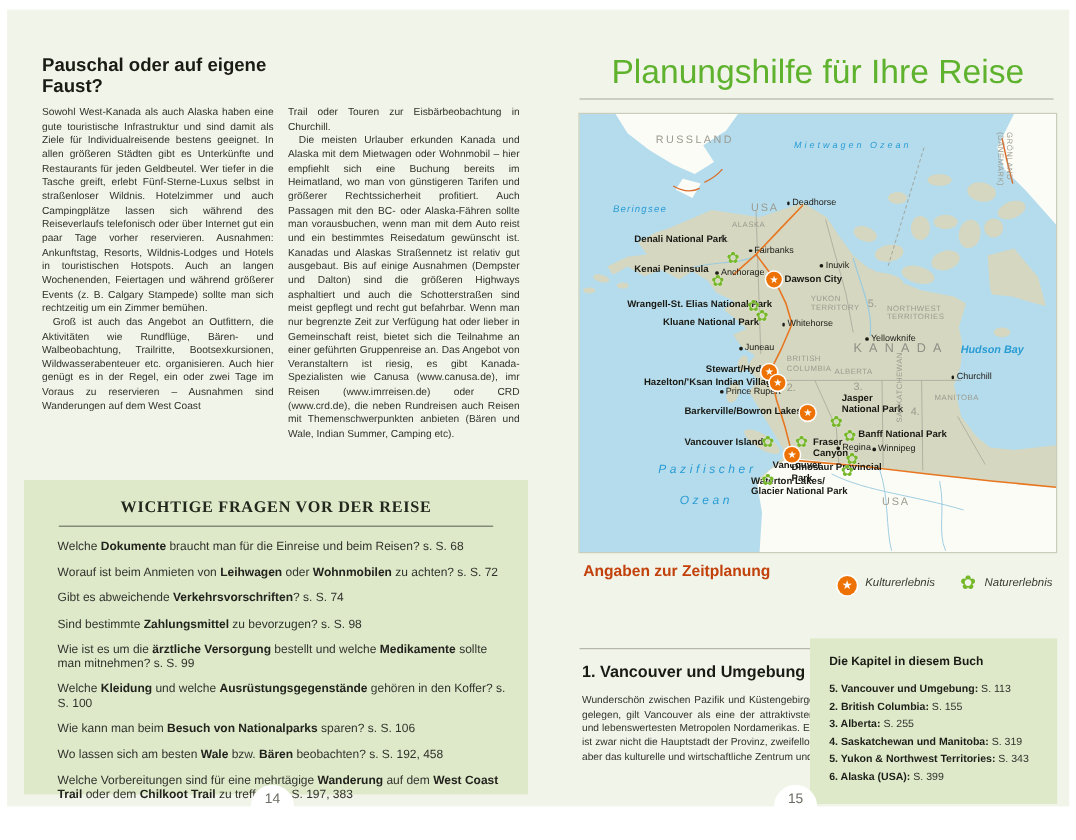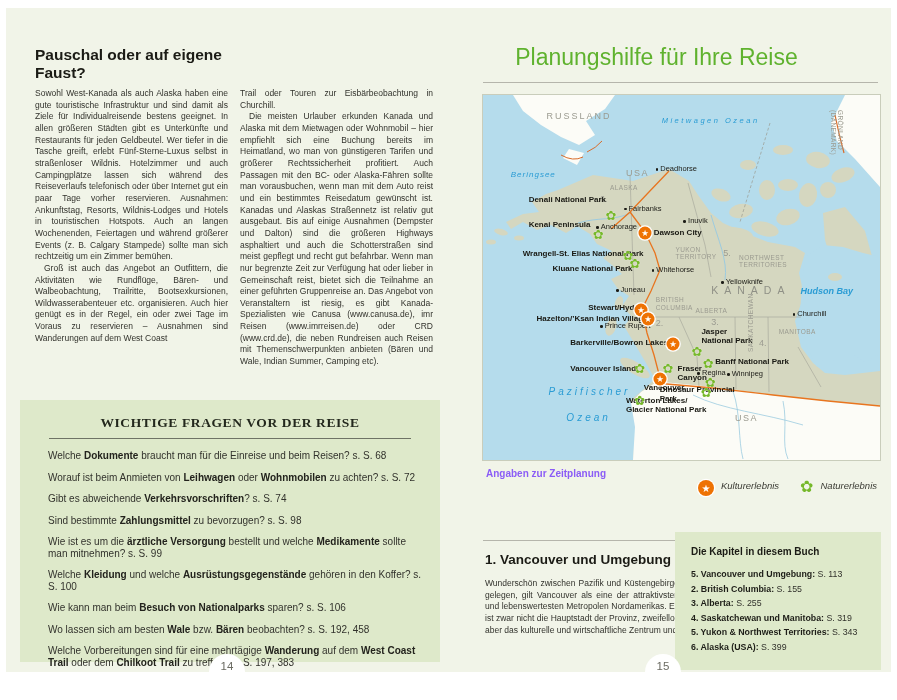--- a/index.html
+++ b/index.html
@@ -24,21 +24,21 @@
   .q-item{font-size:10px;line-height:11.5px;color:#32322c;margin-bottom:10px;}
   .q-item b{color:#23231d;}
 
   .pagenum{width:36px;height:36px;border-radius:50%;background:#ffffff;
            display:flex;align-items:flex-start;justify-content:center;
            font-size:11.5px;color:#6b6b62;padding-top:6px;box-sizing:border-box;}
   .pn-left{left:203px;top:646px;}
   .pn-right{left:639px;top:646px;}
 
   
-  .rp-title{left:452px;top:36px;width:397px;text-align:center;font-size:23px;
+  .rp-title{left:477px;top:36px;width:397px;text-align:center;font-size:28px;
             color:#5fb22e;font-weight:normal;}
   .rule{height:1px;background:#b5b5ab;}
   .rp-title-rule{left:477px;top:74px;width:395px;}
 
   .map{left:477px;top:87px;width:397px;height:365px;overflow:hidden;background:#b5dcec;
        outline:1px solid #c9cdbb;}
   .map svg{position:absolute;left:0;top:0;}
   .map-label{position:absolute;display:flex;align-items:center;gap:2px;
              white-space:pre-line;line-height:1.15;}
   .ml-text:empty{display:none;}
@@ -63,21 +63,21 @@
   .ml-icon.dot{display:inline-block;width:2.6px;height:2.6px;border-radius:50%;
                background:#1c1c16;flex:none;}
   .ml-icon.star{display:flex;width:13px;height:13px;border-radius:50%;background:#ee7203;
                 color:#fff;font-size:8.5px;line-height:13px;align-items:center;
                 justify-content:center;box-shadow:0 0 0 1.3px #ffffff;flex:none;}
   .ml-icon.star::before{content:"★";}
   .ml-icon.flower{display:block;color:#76b82a;font-size:13px;line-height:13px;
                   text-shadow:0 0 1px #fff;flex:none;}
   .ml-icon.flower::before{content:"✿";}
 
-  .zeit-head{left:480px;top:460px;font-size:10px;font-weight:bold;color:#8b5cf6;}
+  .zeit-head{left:480px;top:460px;font-size:13px;font-weight:bold;color:#c2410c;}
   .zeit-body{left:480px;top:478px;width:198px;font-size:8.5px;line-height:11.5px;
              color:#32322c;text-align:justify;}
   .legend{left:676px;top:472px;display:flex;align-items:flex-start;gap:7px;margin-left:16px;}
   .legend .ml-icon.star{width:16px;height:16px;font-size:10px;}
   .legend .ml-icon.flower{font-size:16px;}
   .legend-label{font-size:9.5px;font-style:italic;color:#3a3a33;margin-right:14px;}
 
   .vanc-rule{left:477px;top:532px;width:192px;}
   .vanc-head{left:479px;top:544px;font-size:13.5px;font-weight:bold;color:#1b1b15;}
   .vanc-body{left:479px;top:570px;width:194px;font-size:8.5px;line-height:11.65px;

